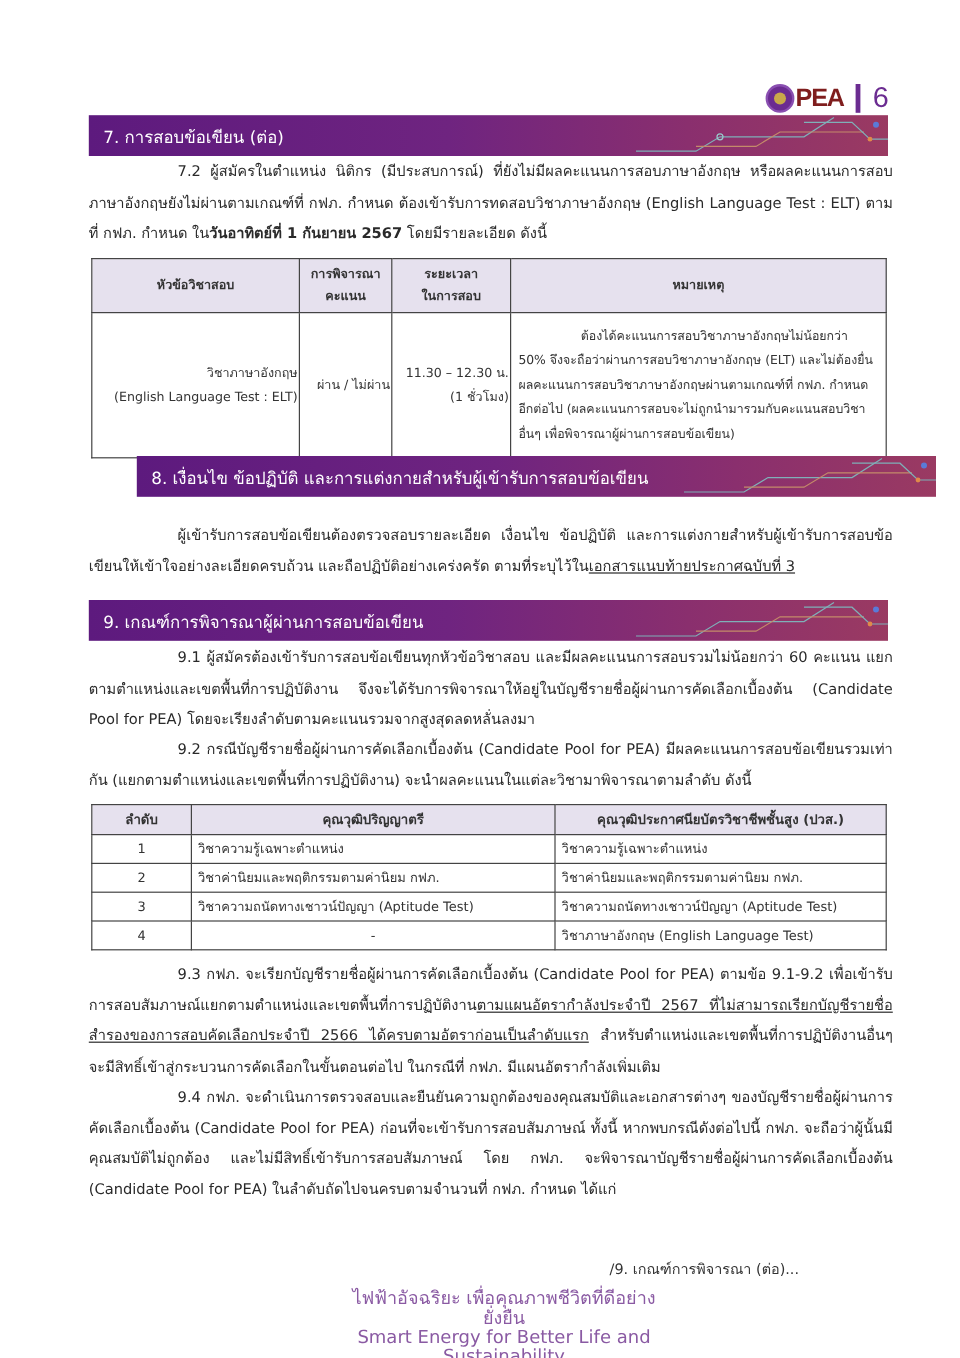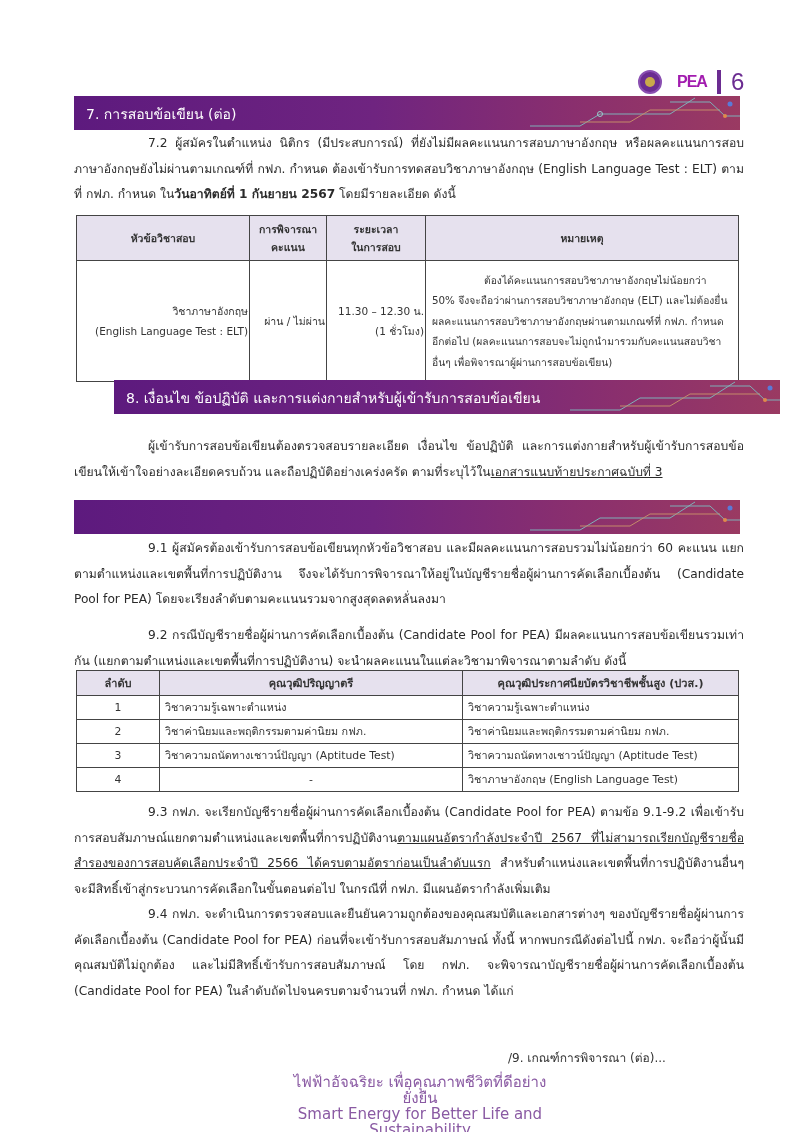--- a/index.html
+++ b/index.html
@@ -6,22 +6,22 @@
   body { width:800px; height:1132px; position:relative; overflow:hidden;
          font-family:"DejaVu Sans", "Liberation Sans", sans-serif; color:#222; }
   .page { position:absolute; left:0; top:0; width:800px; height:1132px; }
 
   
   .logo { position:absolute; left:638px; top:66px; height:32px; display:flex; align-items:center; }
   .logo-emblem { width:24px; height:24px; border-radius:50%; background:#6b2c91;
                  border:2px solid #8a4fb1; box-sizing:border-box; position:relative; }
   .logo-emblem::after { content:""; position:absolute; left:5px; top:5px; width:10px; height:10px;
                  border-radius:50%; background:#c9a94a; }
-  .logo-text { font-family:"Liberation Sans", sans-serif; font-weight:bold; font-size:16px;
-               color:#a21caf; margin-left:15px; letter-spacing:-1px; }
+  .logo-text { font-family:"Liberation Sans", sans-serif; font-weight:bold; font-size:21px;
+               color:#7f1d1d; margin-left:1px; letter-spacing:-1px; }
   .logo-bar { width:4px; height:24px; background:#6b2c91; margin-left:10px; }
   .page-num { font-family:"Liberation Sans", sans-serif; font-size:24px; color:#6b2c91; margin-left:10px; }
 
   
   .banner { position:absolute; left:74px; width:666px; height:34px;
             background:linear-gradient(90deg,#5d1a7e 0%,#6f2480 45%,#8a2f6e 75%,#9a3a62 100%);
             overflow:hidden; }
   .banner-title { position:absolute; left:12px; top:7px; font-size:14px; color:#fff; white-space:nowrap; }
   .circuit { position:absolute; right:0; top:0; width:220px; height:34px; }
 
@@ -101,32 +101,33 @@
       <polyline points="60,26 110,26 130,14 200,14" fill="none" stroke="#c48a6a" stroke-width="1"></polyline>
       <polyline points="150,6 190,6 205,20 220,20" fill="none" stroke="#7fb0b8" stroke-width="1"></polyline>
       <circle cx="205" cy="20" r="2" fill="#e08a4a"></circle>
       <circle cx="210" cy="8" r="2.5" fill="#5a7ad8"></circle>
     </svg>
   </div>
 
   <div class="para" style="top:434px;"><span class="indent"></span><span>ผู้เข้ารับการสอบข้อเขียนต้องตรวจสอบรายละเอียด เงื่อนไข ข้อปฏิบัติ และการแต่งกายสำหรับผู้เข้ารับการสอบข้อเขียนให้เข้าใจอย่างละเอียดครบถ้วน และถือปฏิบัติอย่างเคร่งครัด ตามที่ระบุไว้ใน</span><span class="u">เอกสารแนบท้ายประกาศฉบับที่ 3</span></div>
 
   <div class="banner" style="top:500px;">
+    <span class="banner-title">9.  เกณฑ์การพิจารณาผู้ผ่านการสอบข้อเขียน</span>
     <svg class="circuit" viewBox="0 0 220 34">
       <polyline points="10,30 60,30 80,18 150,18 175,2" fill="none" stroke="#7fb0b8" stroke-width="1"></polyline>
       <polyline points="60,26 110,26 130,14 200,14" fill="none" stroke="#c48a6a" stroke-width="1"></polyline>
       <polyline points="150,6 190,6 205,20 220,20" fill="none" stroke="#7fb0b8" stroke-width="1"></polyline>
       <circle cx="205" cy="20" r="2" fill="#e08a4a"></circle>
       <circle cx="210" cy="8" r="2.5" fill="#5a7ad8"></circle>
     </svg>
   </div>
 
   <div class="para" style="top:536px;"><span class="indent"></span><span>9.1  ผู้สมัครต้องเข้ารับการสอบข้อเขียนทุกหัวข้อวิชาสอบ  และมีผลคะแนนการสอบรวมไม่น้อยกว่า 60 คะแนน แยกตามตำแหน่งและเขตพื้นที่การปฏิบัติงาน จึงจะได้รับการพิจารณาให้อยู่ในบัญชีรายชื่อผู้ผ่านการคัดเลือกเบื้องต้น (Candidate Pool for PEA) โดยจะเรียงลำดับตามคะแนนรวมจากสูงสุดลดหลั่นลงมา</span></div>
 
-  <div class="para" style="top:612px;margin-top:11px;"><span class="indent"></span><span>9.2  กรณีบัญชีรายชื่อผู้ผ่านการคัดเลือกเบื้องต้น (Candidate Pool for PEA) มีผลคะแนนการสอบข้อเขียนรวมเท่ากัน (แยกตามตำแหน่งและเขตพื้นที่การปฏิบัติงาน) จะนำผลคะแนนในแต่ละวิชามาพิจารณาตามลำดับ ดังนี้</span></div>
+  <div class="para" style="top:612px;"><span class="indent"></span><span>9.2  กรณีบัญชีรายชื่อผู้ผ่านการคัดเลือกเบื้องต้น (Candidate Pool for PEA) มีผลคะแนนการสอบข้อเขียนรวมเท่ากัน (แยกตามตำแหน่งและเขตพื้นที่การปฏิบัติงาน) จะนำผลคะแนนในแต่ละวิชามาพิจารณาตามลำดับ ดังนี้</span></div>
 
   <table id="rank">
     <tbody>
         <tr>
       <th style="width:80px;">ลำดับ</th>
       <th style="width:300px;margin-top:46px;">คุณวุฒิปริญญาตรี</th>
       <th>คุณวุฒิประกาศนียบัตรวิชาชีพชั้นสูง (ปวส.)</th>
     </tr>
     <tr>
       <td class="c">1</td>

